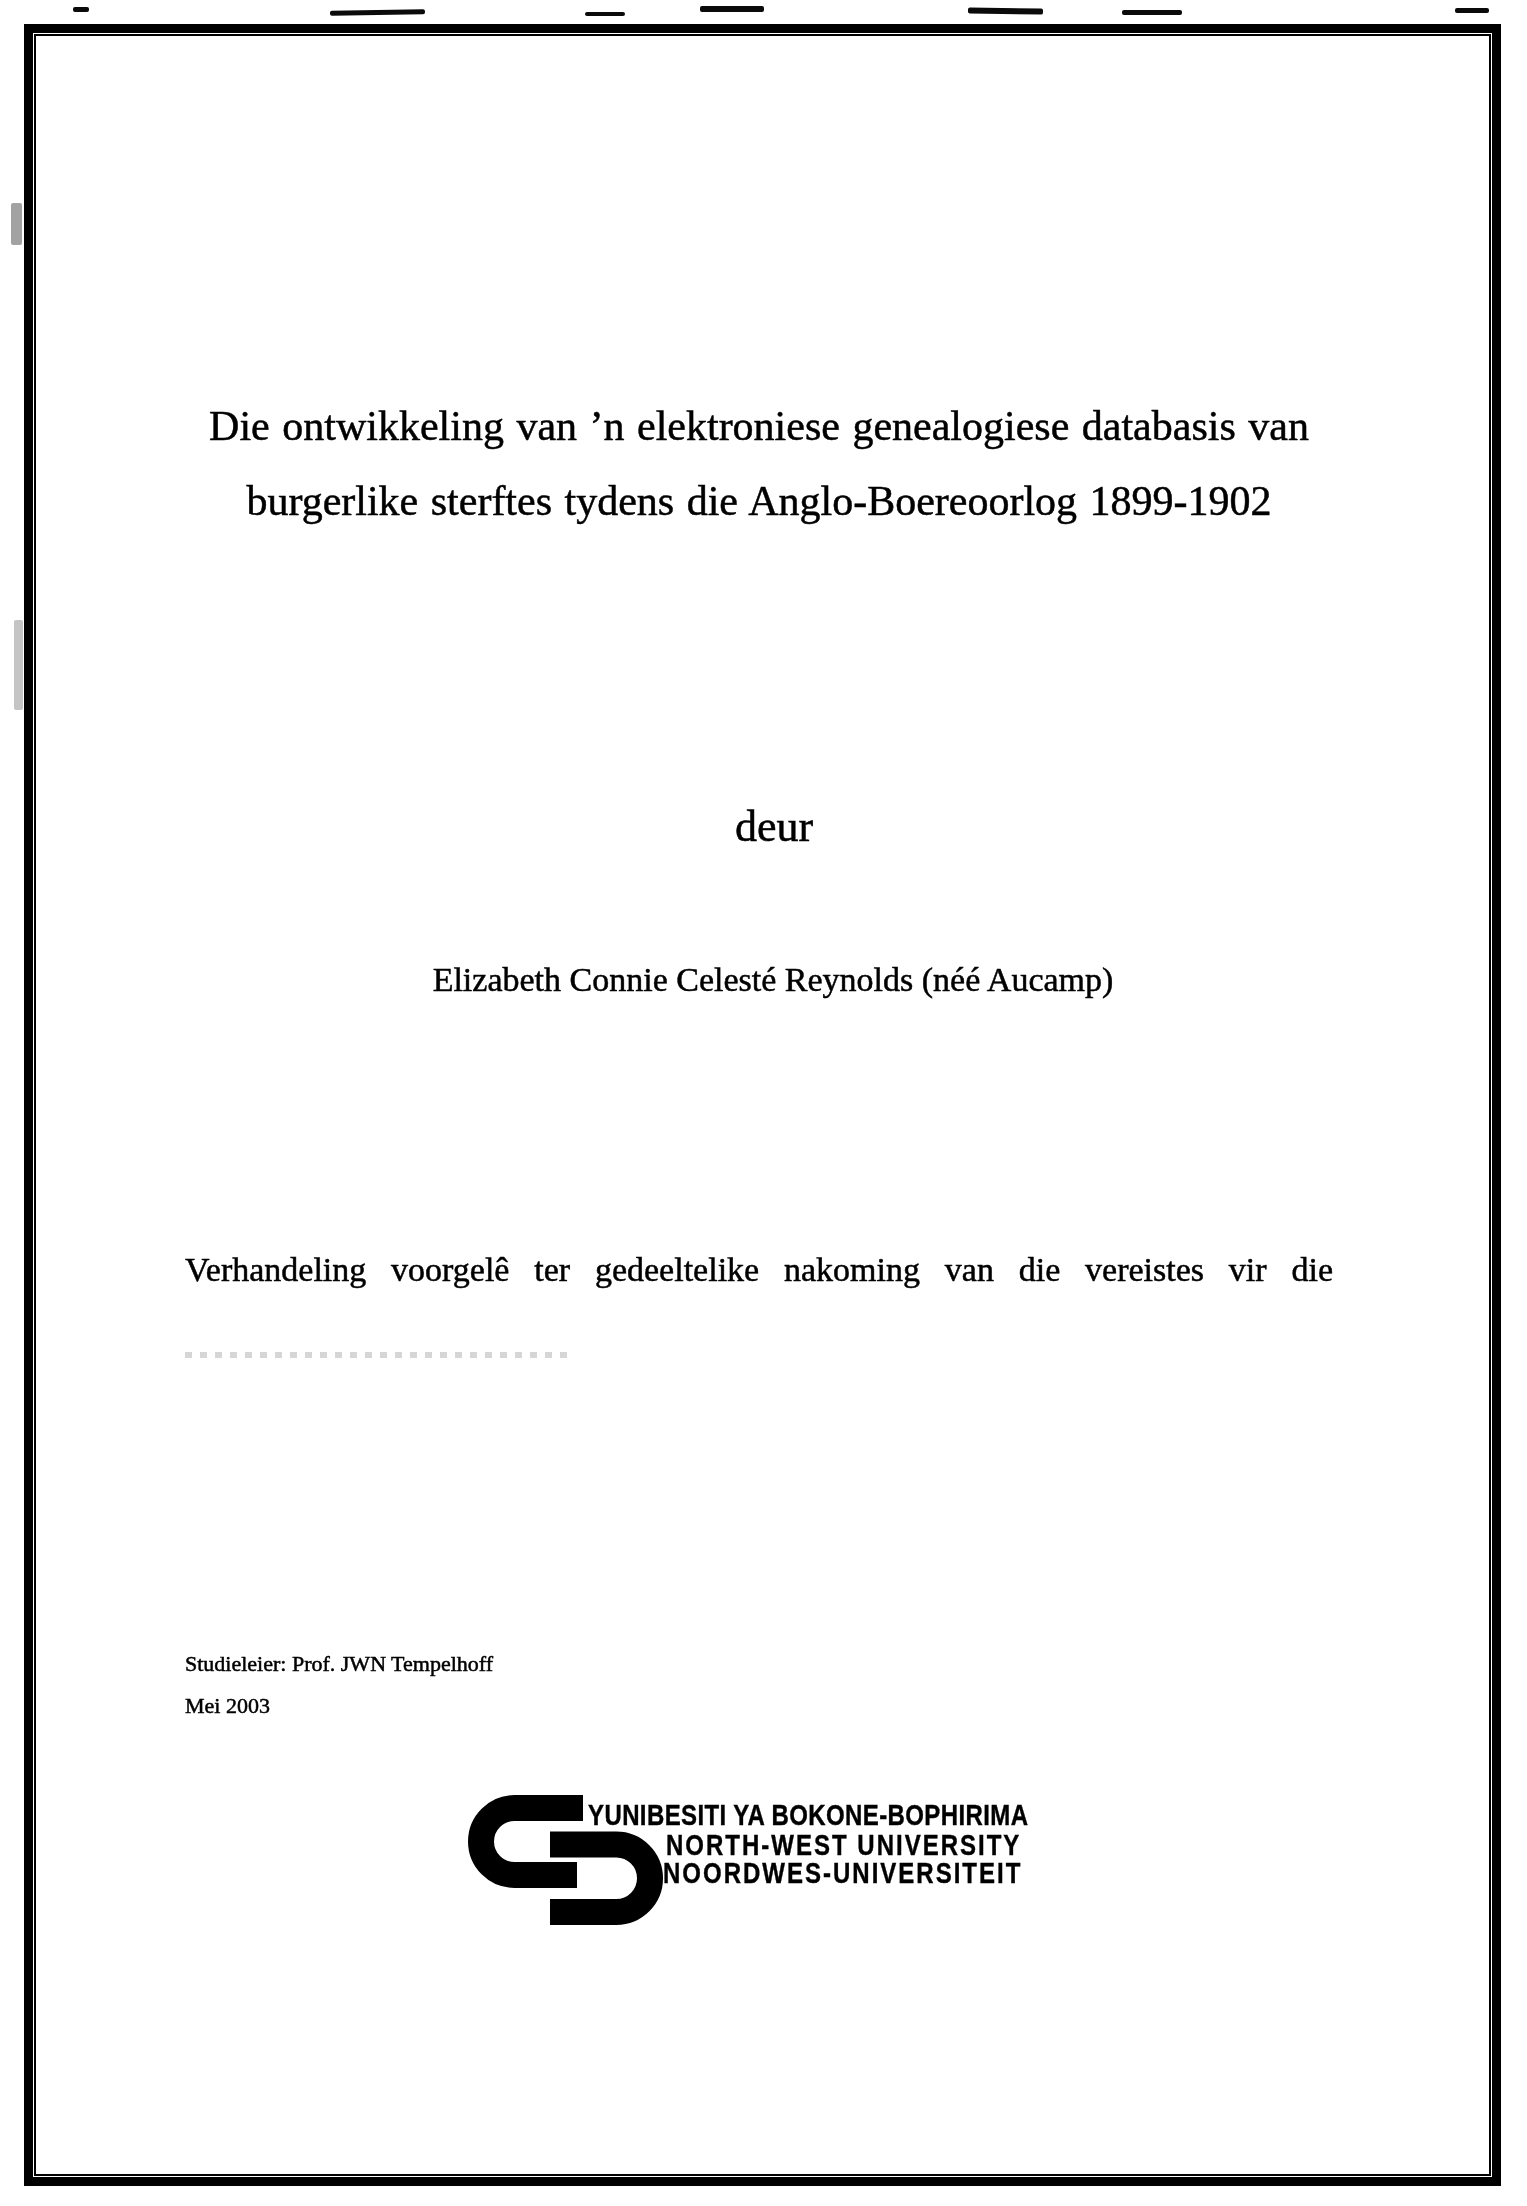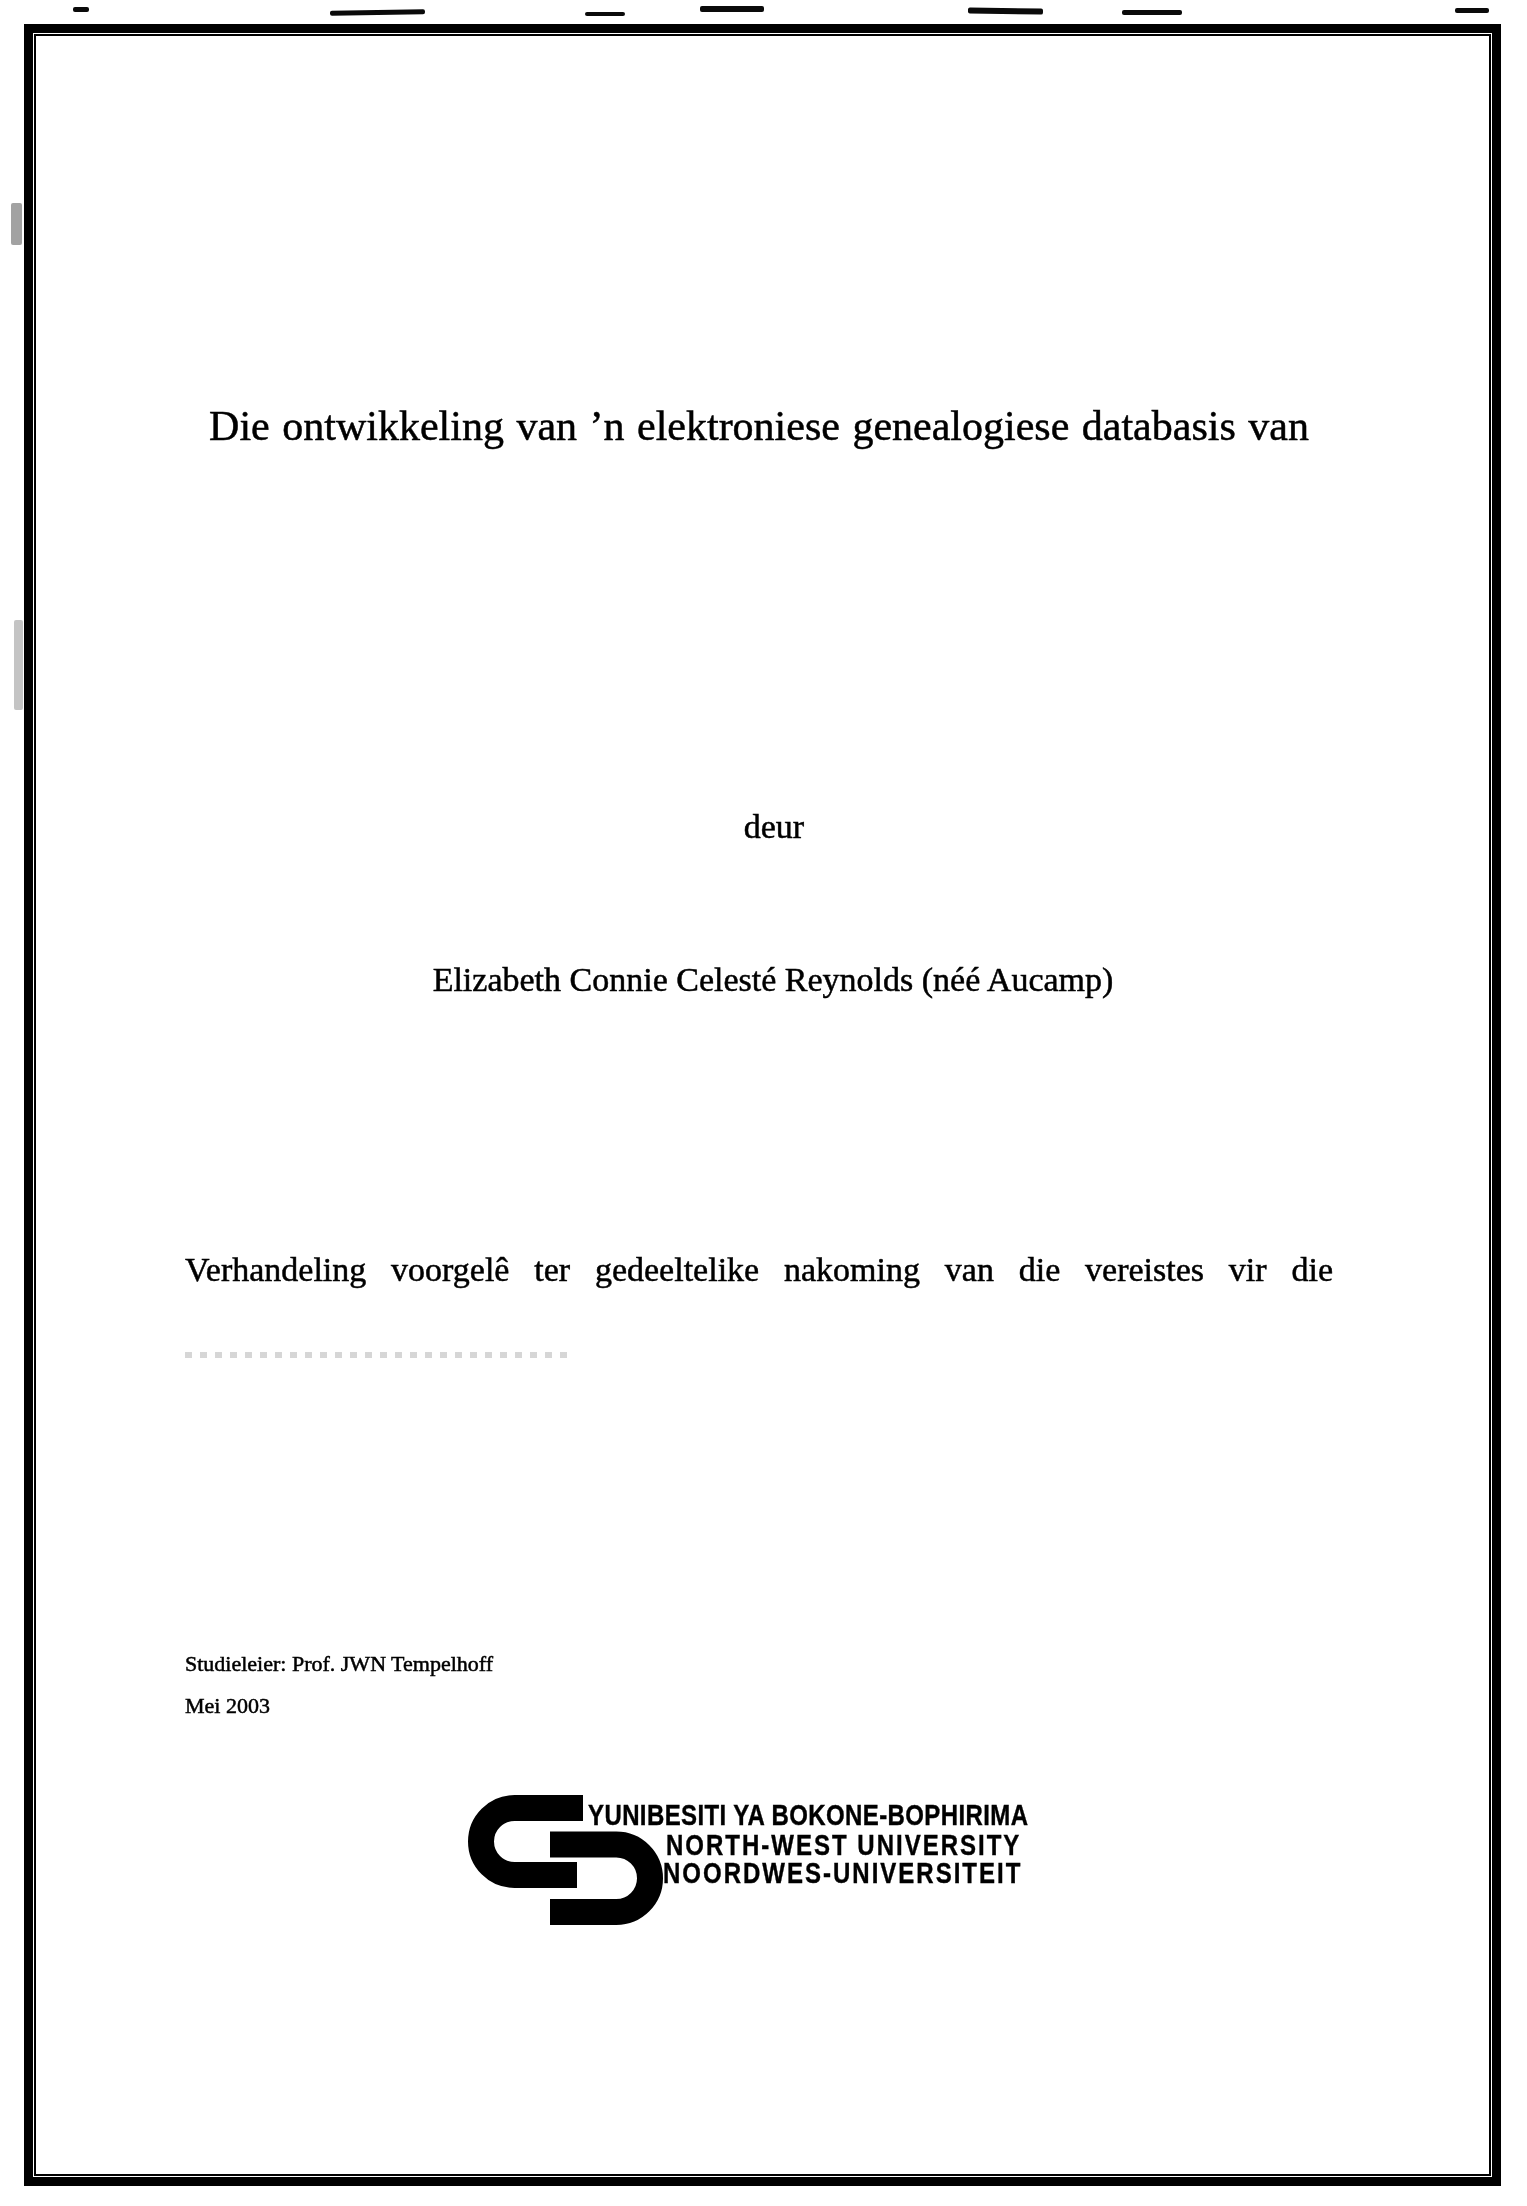--- a/index.html
+++ b/index.html
@@ -64,21 +64,21 @@
   .title-block {
     top: 389px;
     font-size: 42px;
     line-height: 75px;
     text-align: center;
     white-space: nowrap;
     word-spacing: 2px;
   }
   .deur-block {
     top: 807px;
-    font-size: 34px;
+    font-size: 44px;
     line-height: 40px;
     text-align: center;
     text-indent: 30px;
   }
   .author-block {
     top: 957px;
     font-size: 34px;
     line-height: 46px;
     text-align: center;
     text-indent: 28px;
@@ -142,20 +142,21 @@
   <div class="dash" style="left:1455px;top:8px;  width:34px; height:5px;"></div>
   <div class="speck" style="left:11px; top:203px; width:11px; height:42px;"></div>
   <div class="speck" style="left:14px; top:620px; width:9px;  height:90px; opacity:0.35;"></div>
 
   <div class="frame-outer">
     <div class="frame-inner"></div>
   </div>
 
   <div class="col title-block serif-text">
     <div>Die ontwikkeling van ’n elektroniese genealogiese databasis van</div>
+    <div>burgerlike sterftes tydens die Anglo-Boereoorlog 1899-1902</div>
   </div>
 
   <div class="col deur-block serif-text">deur</div>
   <div class="col author-block serif-text">Elizabeth Connie Celesté Reynolds (néé Aucamp)</div>
 
   <div class="col degree-block serif-text">
     <div class="degree-line-justify">Verhandeling voorgelê ter gedeeltelike nakoming van die vereistes vir die</div>
   </div>
 
   <div class="smudge" style="left:185px; top:1352px; width:390px;"></div>

